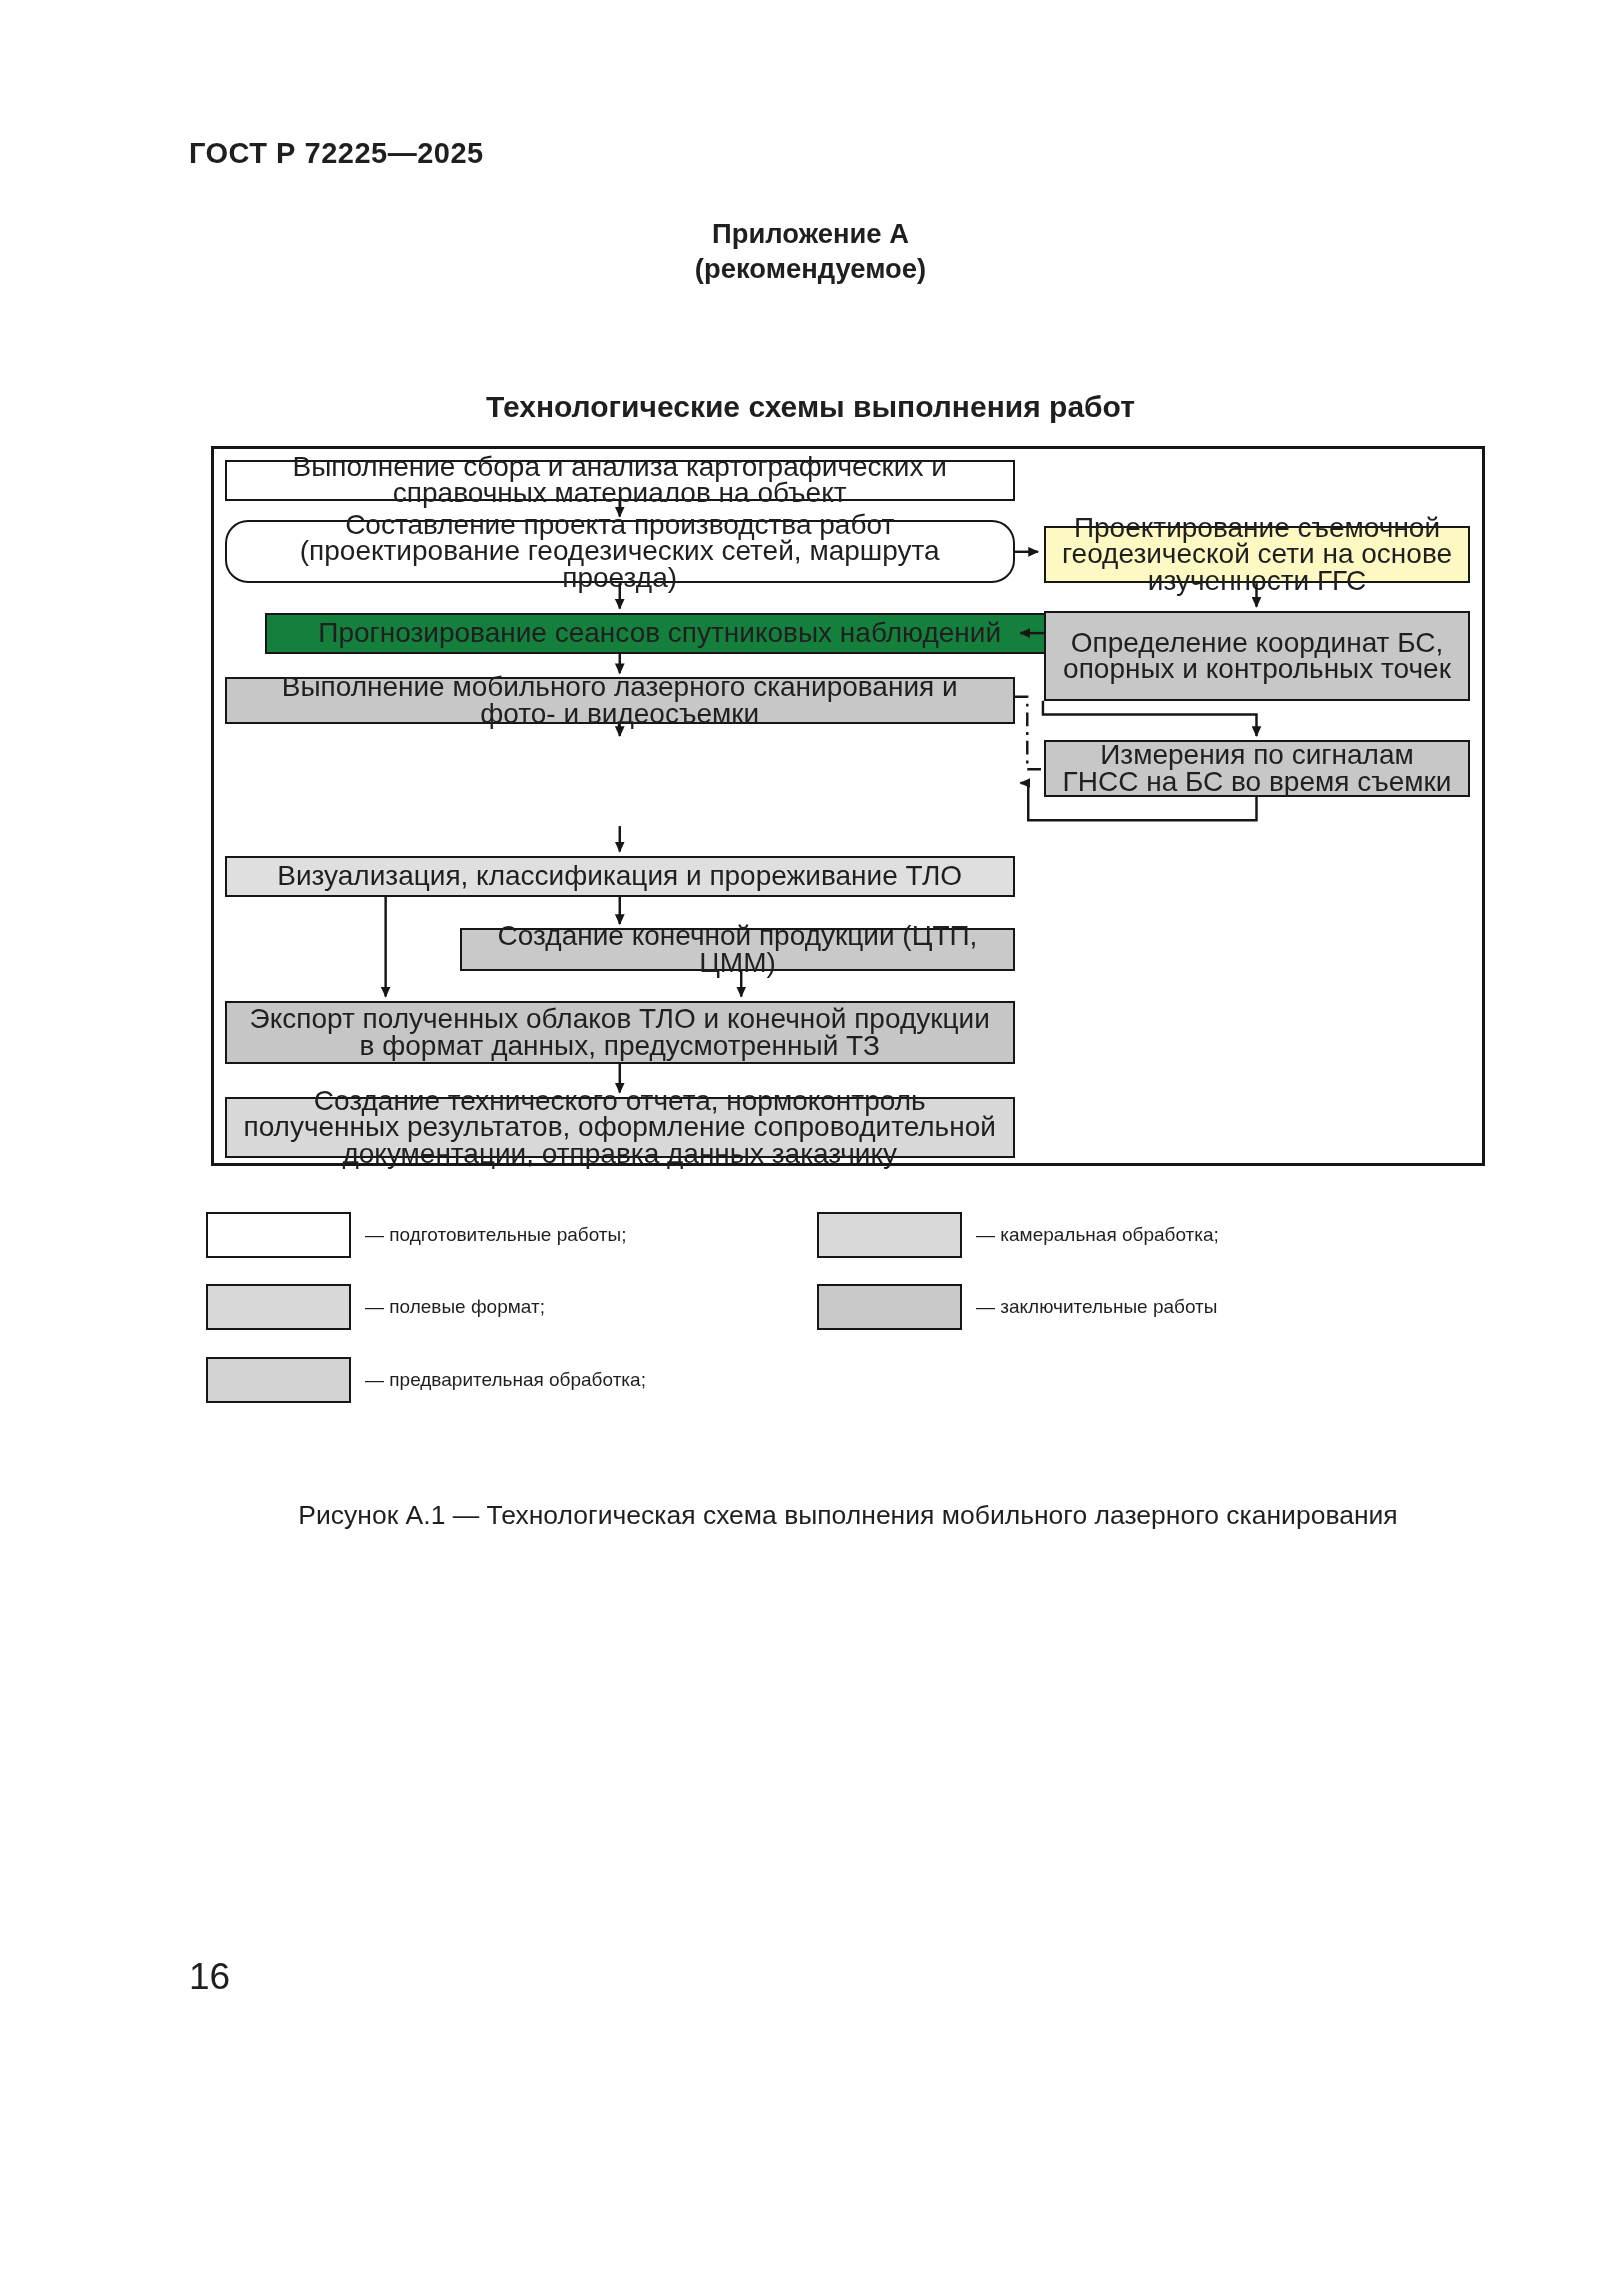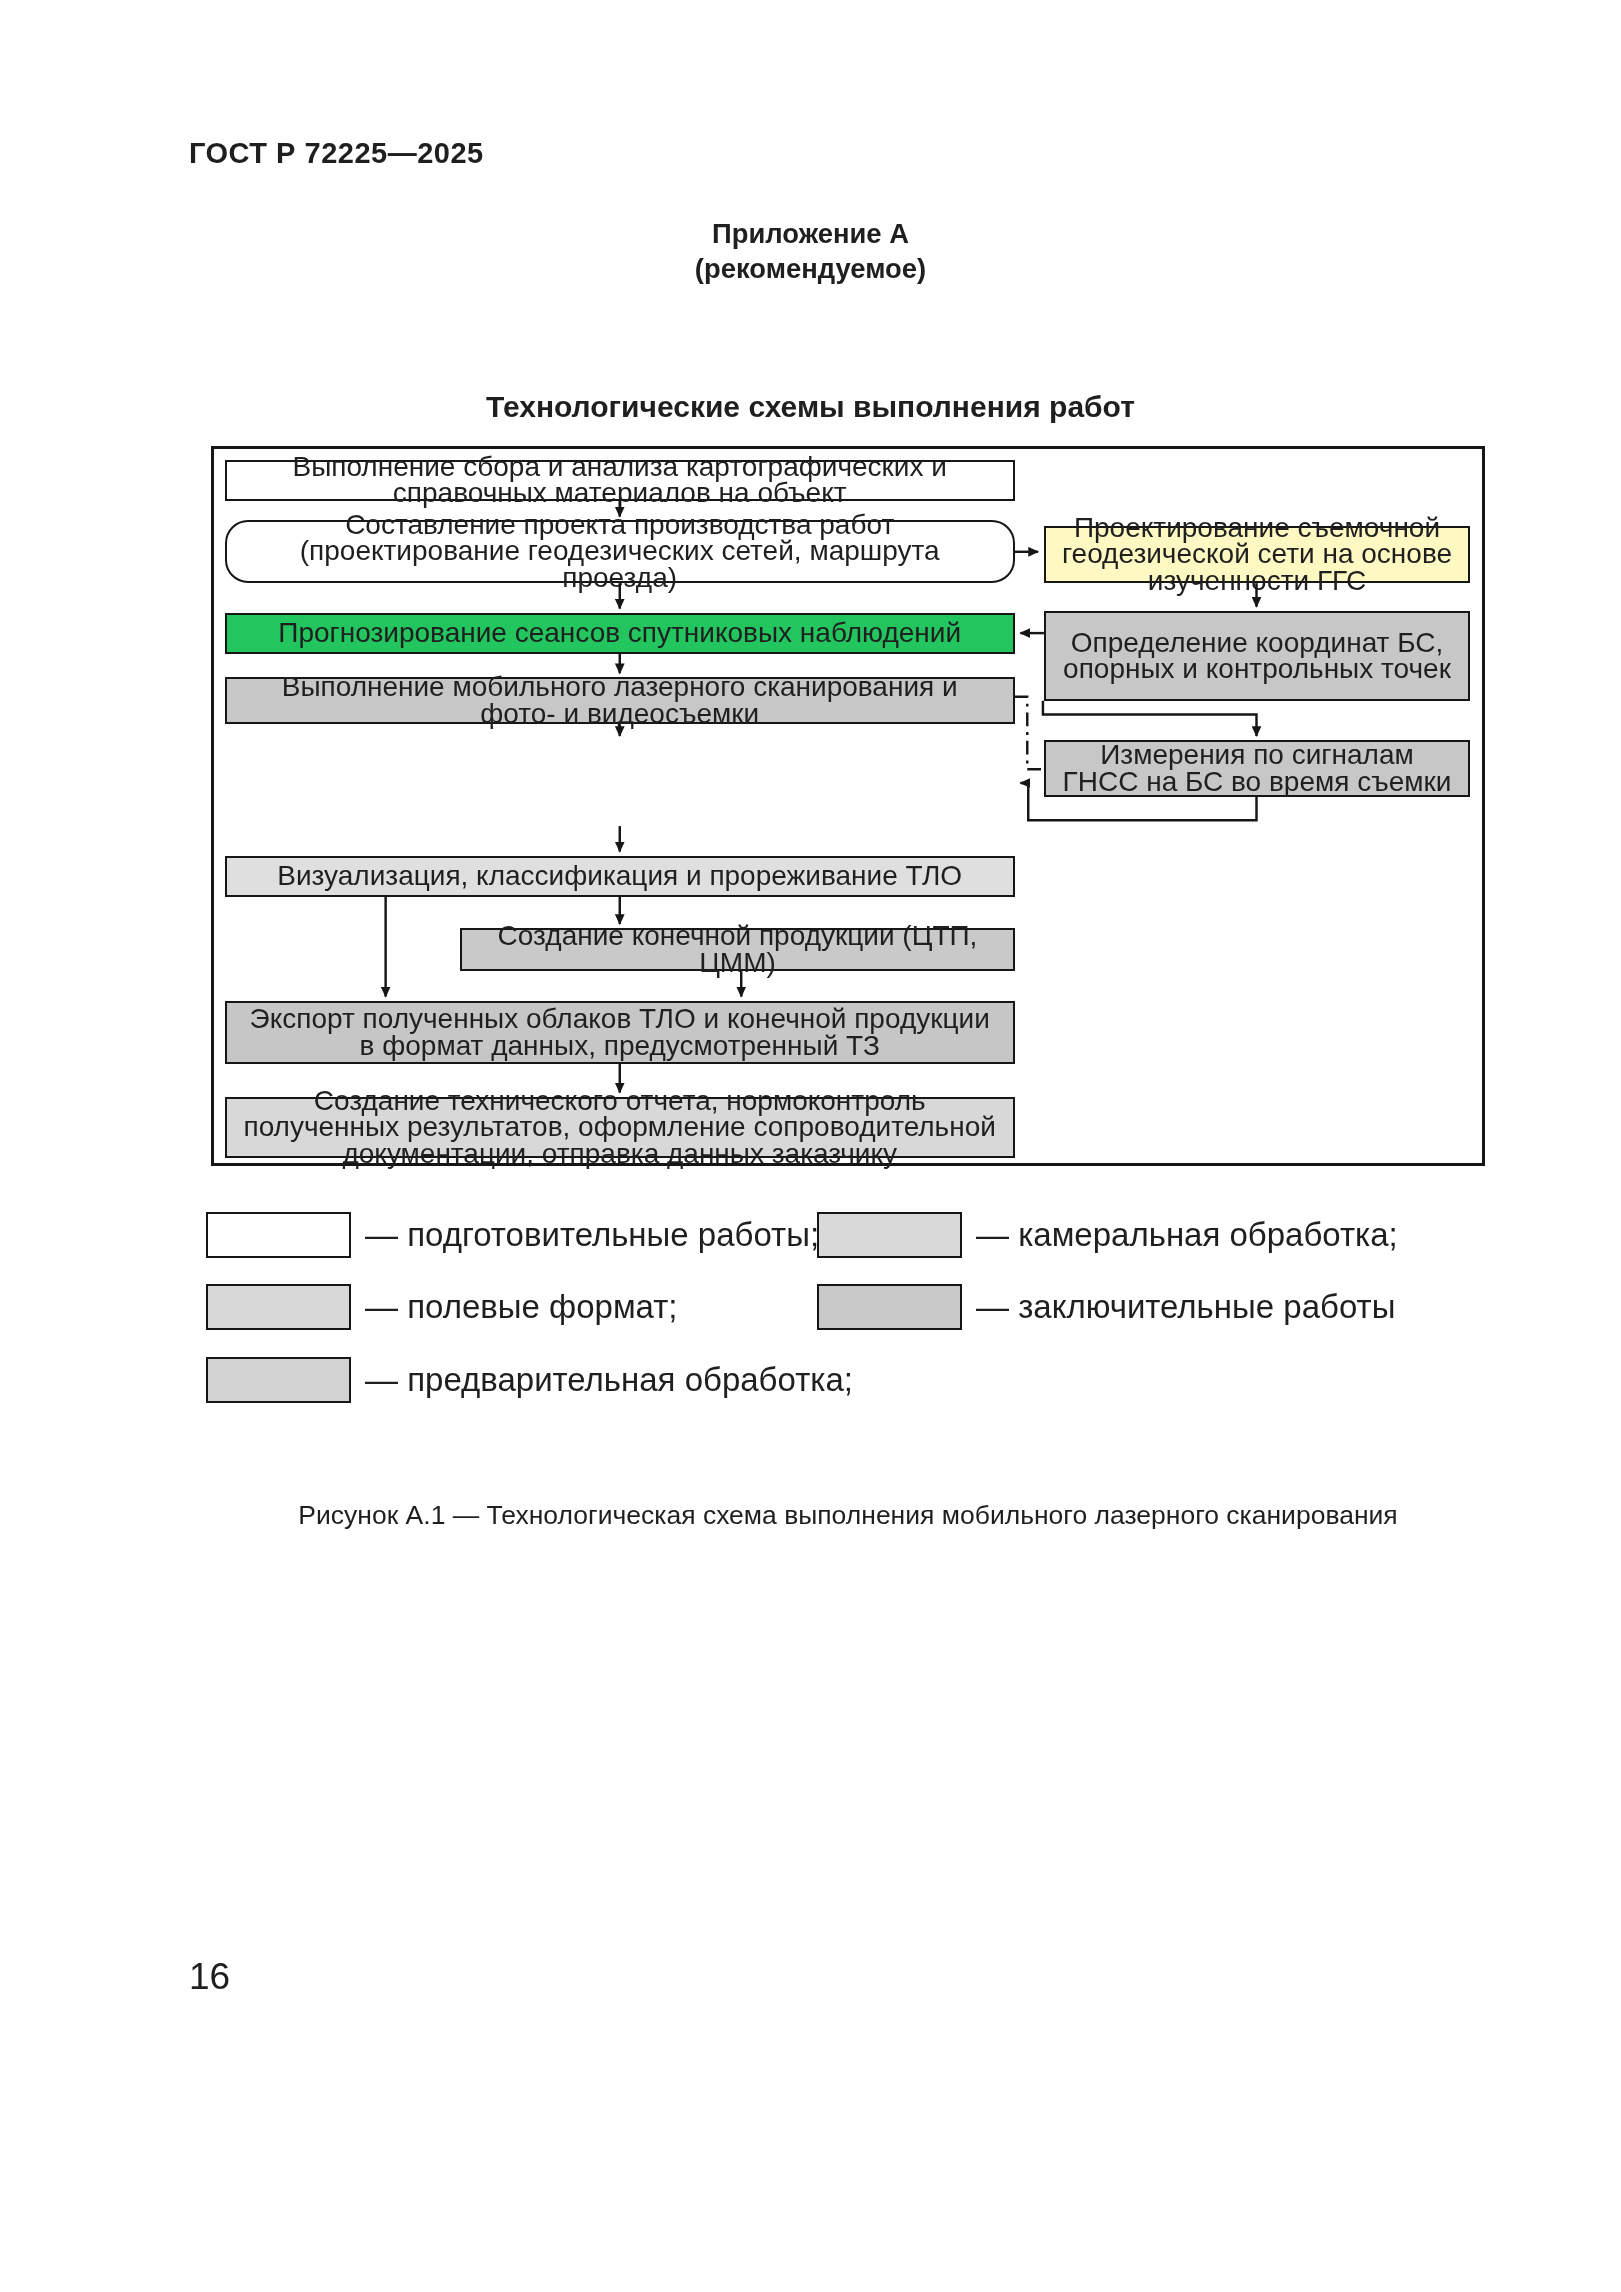--- a/index.html
+++ b/index.html
@@ -27,21 +27,21 @@
   .b-visual  {left:13.7px; top:410px; width:790px;height:41px;}
   .b-product {left:249px;top:482px; width:555px;height:43px;}
   .b-export  {left:13.7px; top:555px; width:790px;height:63px;}
   .b-report  {left:13.7px; top:651px; width:790px;height:61px;}
   .b-survey  {left:833px;top:80px;  width:426px;height:57px;}
   .b-coords  {left:833px;top:165px; width:426px;height:90px;}
   .b-gnss    {left:833px;top:294px; width:426px;height:57px;}
   .arrows{position:absolute;left:0;top:0;pointer-events:none;}
 
   .legend-swatch{position:absolute;width:145px;height:46px;border:2.9px solid #161616;box-sizing:border-box;background:#fff;}
-  .legend-label{position:absolute;height:46px;display:flex;align-items:center;font-size:33px;}
+  .legend-label{position:absolute;height:46px;display:flex;align-items:center;font-size:19px;}
   .ls-1{left:206px;top:1212px;}  .ll-1{left:365px;top:1212px;}
   .ls-2{left:206px;top:1284px;}  .ll-2{left:365px;top:1284px;}
   .ls-3{left:206px;top:1357px;}  .ll-3{left:365px;top:1357px;}
   .ls-4{left:817px;top:1212px;}  .ll-4{left:976px;top:1212px;}
   .ls-5{left:817px;top:1284px;}  .ll-5{left:976px;top:1284px;}
 
   .figure-caption{position:absolute;left:211px;top:1500px;width:1274px;text-align:center;font-size:26.5px;}
   .page-number{position:absolute;left:189px;top:1956px;font-size:37px;}
 </style>
 </head>
@@ -50,21 +50,21 @@
 <div class="doc-number">ГОСТ Р 72225—2025</div>
 <div class="appendix-label">Приложение А</div>
 <div class="appendix-note">(рекомендуемое)</div>
 <div class="section-title">Технологические схемы выполнения работ</div>
 
 <div class="diagram">
   <div class="frame"></div>
 
   <div class="fbox b-collect" style="background-color: rgb(255, 255, 255);">Выполнение сбора и анализа картографических и справочных материалов на объект</div>
   <div class="fbox b-project" style="background-color: rgb(255, 255, 255); border-radius: 23px;">Составление проекта производства работ (проектирование геодезических сетей, маршрута проезда)</div>
-  <div class="fbox b-forecast" style="background-color: #22c55e;">Прогнозирование сеансов спутниковых наблюдений</div>
+  <div class="fbox b-forecast" style="background-color: #15803d; margin-left: 40px;">Прогнозирование сеансов спутниковых наблюдений</div>
   <div class="fbox b-scanning" style="background-color: rgb(199, 199, 199);">Выполнение мобильного лазерного сканирования и фото- и видеосъемки</div>
   <div class="fbox b-visual" style="background-color: rgb(223, 223, 223);">Визуализация, классификация и прореживание ТЛО</div>
   <div class="fbox b-product" style="background-color: rgb(201, 201, 201);">Создание конечной продукции (ЦТП, ЦММ)</div>
   <div class="fbox b-export" style="background-color: rgb(198, 198, 198);">Экспорт полученных облаков ТЛО и конечной продукции в формат данных, предусмотренный ТЗ</div>
   <div class="fbox b-report" style="background-color: rgb(216, 216, 216);">Создание технического отчета, нормоконтроль полученных результатов, оформление сопроводительной документации, отправка данных заказчику</div>
   <div class="fbox b-survey" style="background-color: #fef9c3;">Проектирование съемочной геодезической сети на основе изученности ГГС</div>
   <div class="fbox b-coords" style="background-color: rgb(199, 199, 199);">Определение координат БС, опорных и контрольных точек</div>
   <div class="fbox b-gnss" style="background-color: rgb(199, 199, 199);">Измерения по сигналам ГНСС на БС во время съемки</div>
 
   <svg class="arrows" width="1274" height="720" viewBox="0 0 1300 735">

